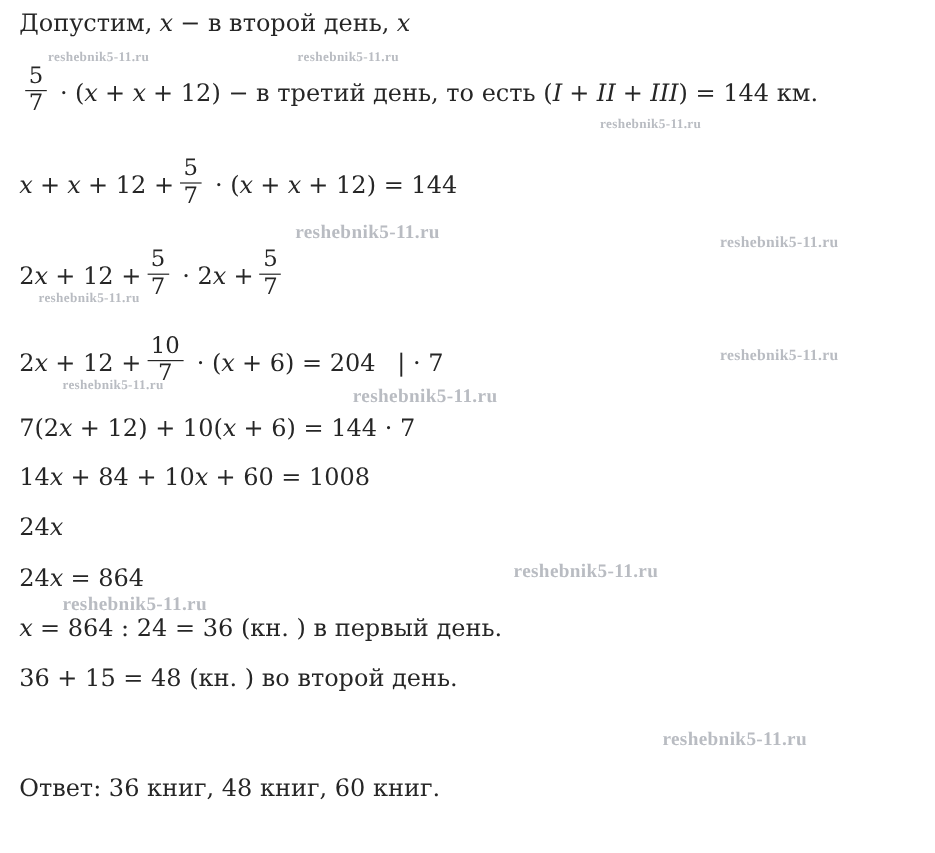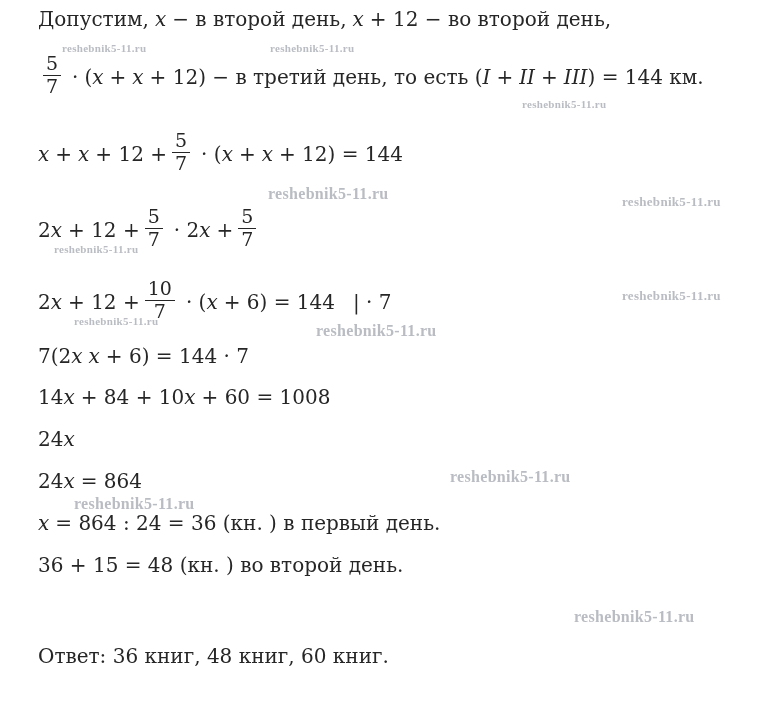--- a/index.html
+++ b/index.html
@@ -13,21 +13,20 @@
     position: relative;
     font-family: "DejaVu Serif", serif;
     color: #1a1a1a;
     overflow: hidden;
   }
 
   #page {
     position: relative;
     width: 753px;
     height: 711px;
-    margin-left: 22px;
   }
 
   .line {
     position: absolute;
     white-space: nowrap;
     font-size: 20px;
     line-height: 1.1;
     color: #262626;
     display: flex;
     align-items: center;
@@ -80,21 +79,20 @@
 
   <div class="line" style="left:16px; top:8px;">
     <span>Допустим,</span>
     <span class="sp"></span>
     <span class="italic">x</span>
     <span class="sp"></span>
     <span>− в второй день,</span>
     <span class="sp"></span>
     <span class="italic">x</span>
     <span class="sp"></span>
-    <span>+ 12 − во второй день,</span>
   </div>
 
   <div class="line" style="left:16px; top:55px;">
     <span class="frac">
       <span class="num">5</span>
       <span class="bar"></span>
       <span class="den">7</span>
     </span>
     <span class="sp"></span>
     <span>·</span>
@@ -173,31 +171,32 @@
     <span>+ 12 +</span>
     <span class="frac">
       <span class="num">10</span>
       <span class="bar"></span>
       <span class="den">7</span>
     </span>
     <span class="sp"></span>
     <span>· (</span>
     <span class="italic">x</span>
     <span class="sp"></span>
-    <span>+ 6) = 144</span>
+    <span>+ 6) = 204</span>
     <span class="sp"></span>
       <span class="sp"></span>
       <span class="sp"></span>
     <span>| · 7</span>
   </div>
 
   <div class="line" style="left:16px; top:345px;">
     <span>7(2</span>
     <span class="italic">x</span>
     <span class="sp"></span>
+    <span>+ 12) + 10(</span>
     <span class="italic">x</span>
     <span class="sp"></span>
     <span>+ 6) = 144 · 7</span>
   </div>
 
   <div class="line" style="left:16px; top:386px;">
     <span>14</span>
     <span class="italic">x</span>
     <span class="sp"></span>
     <span>+ 84 + 10</span>

